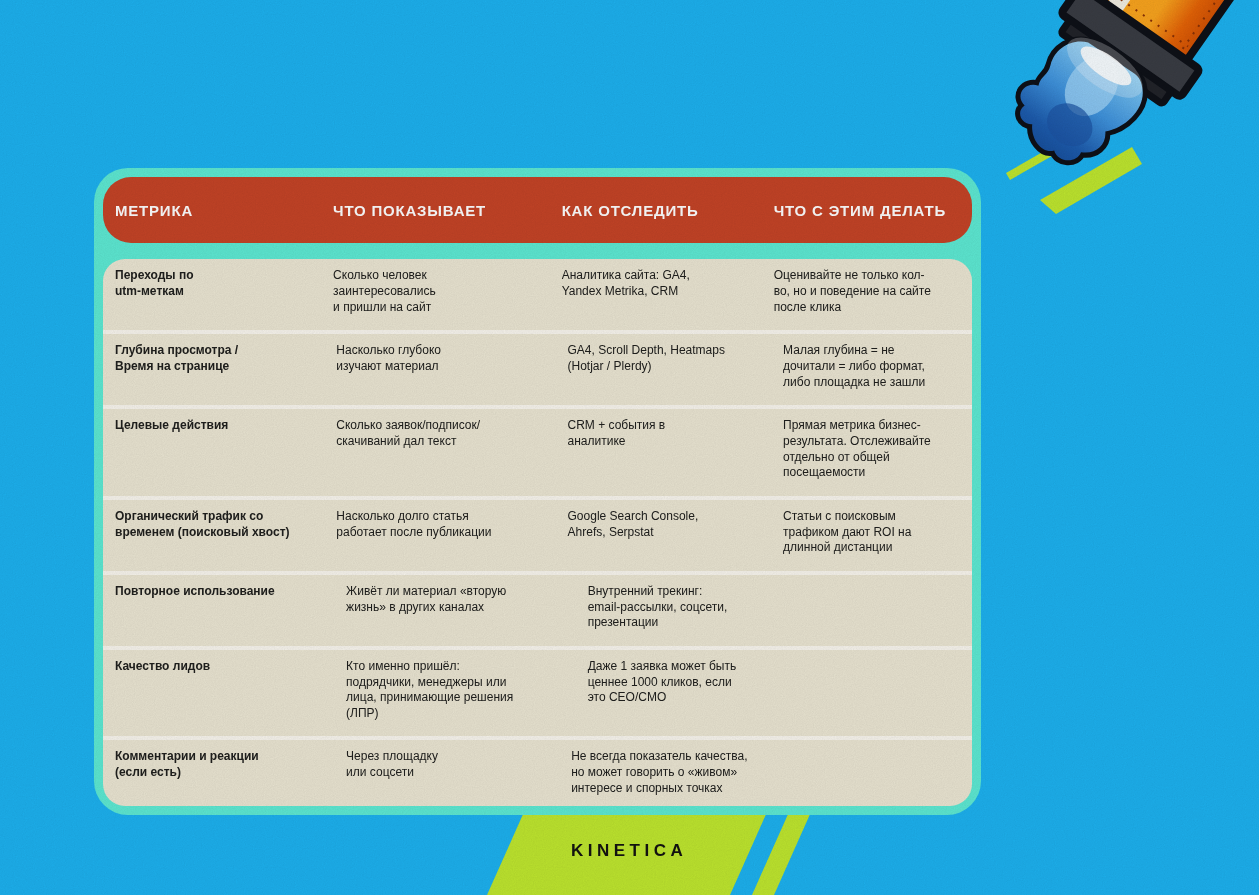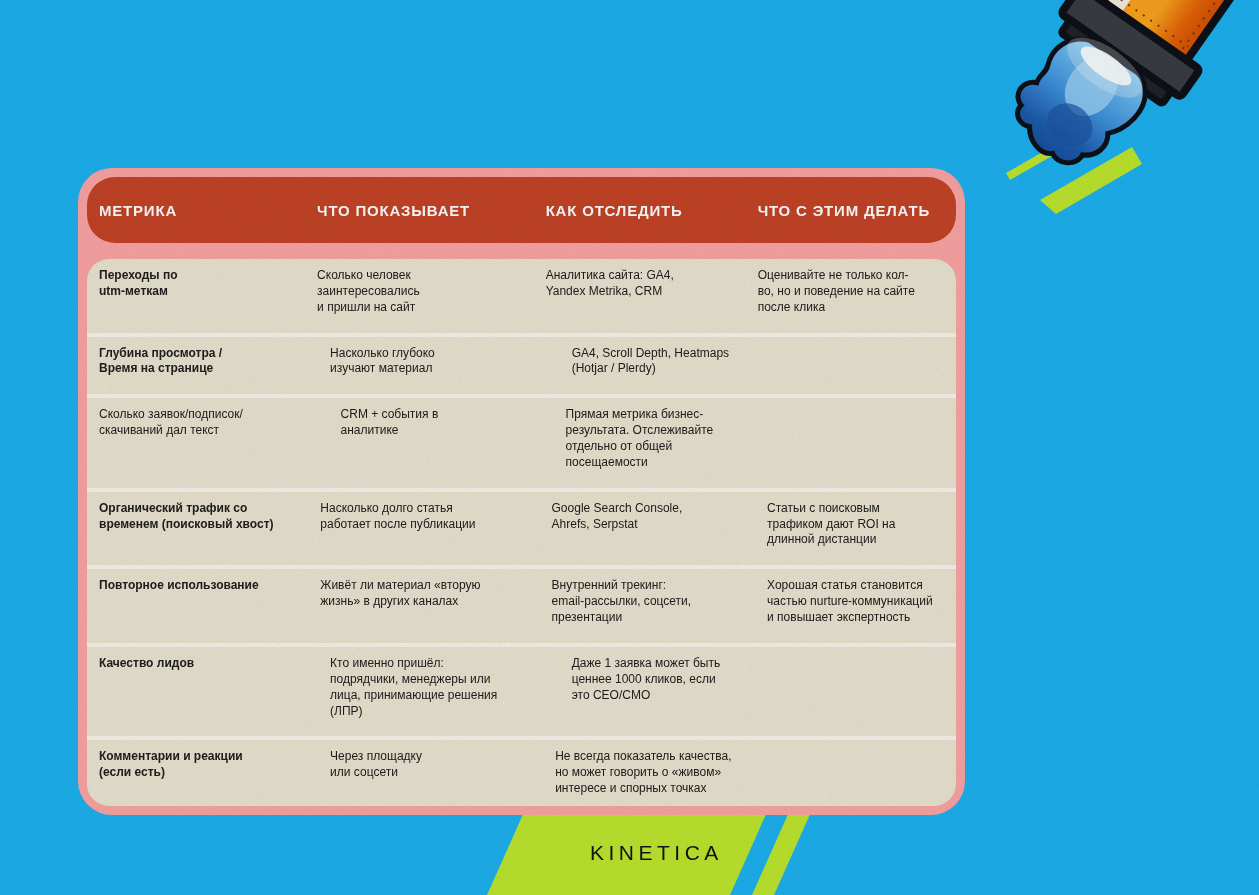--- a/index.html
+++ b/index.html
@@ -6,22 +6,22 @@
   body{
     width:1259px;height:895px;position:relative;overflow:hidden;
     background:#1db2f0;
     font-family:"Liberation Sans", sans-serif;
   }
   .decor-svg{position:absolute;inset:0;z-index:1;}
   .noise-svg{position:absolute;inset:0;z-index:60;pointer-events:none;opacity:.08;}
 
   
   .card{
-    position:absolute;left:78px;top:168px;width:887px;height:647px;
-    background:#fca5a5;border-radius:34px;padding:9px;box-sizing:border-box;
+    position:absolute;left:94px;top:168px;width:887px;height:647px;
+    background:#5eead4;border-radius:34px;padding:9px;box-sizing:border-box;
     z-index:10;
   }
   .thead{
     height:66px;background:#c54427;border-radius:28px;
     display:flex;align-items:center;
   }
   .th{
     color:#ffffff;font-weight:bold;font-size:15px;letter-spacing:.8px;
     padding-left:12px;box-sizing:border-box;text-transform:uppercase;
   }
@@ -35,22 +35,22 @@
   .td{
     padding:9px 16px 9px 12px;box-sizing:border-box;
     font-size:12px;line-height:1.32;color:#20201e;
     white-space:pre-line;
   }
   .metric{font-weight:bold;font-size:12px;}
   .c1{width:25.1%;} .c2{width:26.3%;} .c3{width:24.4%;} .c4{width:24.2%;}
 
   
   .logo{
-    position:absolute;left:590px;top:841px;z-index:6;
-    font-size:21px;font-weight:normal;letter-spacing:4.5px;color:#141411;
+    position:absolute;left:571px;top:841px;z-index:6;
+    font-size:17px;font-weight:bold;letter-spacing:4.5px;color:#141411;
   }
 </style>
 </head>
 <body>
 
 <svg class="decor-svg" width="1259" height="895" viewBox="0 0 1259 895">
   <defs>
     <linearGradient id="bodyGrad" gradientUnits="userSpaceOnUse" x1="-57" y1="0" x2="57" y2="0">
       <stop offset="0" stop-color="#ef7d10"></stop>
       <stop offset="0.3" stop-color="#f9a41e"></stop>
@@ -127,22 +127,26 @@
 во, но и поведение на сайте
 после клика</div>
     </div>
     <div class="tr">
       <div class="td metric c1">Глубина просмотра /
 Время на странице</div>
       <div class="td c2">Насколько глубоко
 изучают материал</div>
       <div class="td c3">GA4, Scroll Depth, Heatmaps
 (Hotjar / Plerdy)</div>
-    </div>
-    <div class="tr">
+      <div class="td c4">Малая глубина = не
+дочитали = либо формат,
+либо площадка не зашли</div>
+    </div>
+    <div class="tr">
+      <div class="td metric c1">Целевые действия</div>
       <div class="td c2">Сколько заявок/подписок/
 скачиваний дал текст</div>
       <div class="td c3">CRM + события в
 аналитике</div>
       <div class="td c4">Прямая метрика бизнес-
 результата. Отслеживайте
 отдельно от общей
 посещаемости</div>
     </div>
     <div class="tr">
@@ -156,23 +160,20 @@
 трафиком дают ROI на
 длинной дистанции</div>
     </div>
     <div class="tr">
       <div class="td metric c1">Повторное использование</div>
       <div class="td c2">Живёт ли материал «вторую
 жизнь» в других каналах</div>
       <div class="td c3">Внутренний трекинг:
 email-рассылки, соцсети,
 презентации</div>
-      <div class="td c4">Хорошая статья становится
-частью nurture-коммуникаций
-и повышает экспертность</div>
     </div>
     <div class="tr">
       <div class="td metric c1">Качество лидов</div>
       <div class="td c2">Кто именно пришёл:
 подрядчики, менеджеры или
 лица, принимающие решения
 (ЛПР)</div>
       <div class="td c4">Даже 1 заявка может быть
 ценнее 1000 кликов, если
 это CEO/CMO</div>

